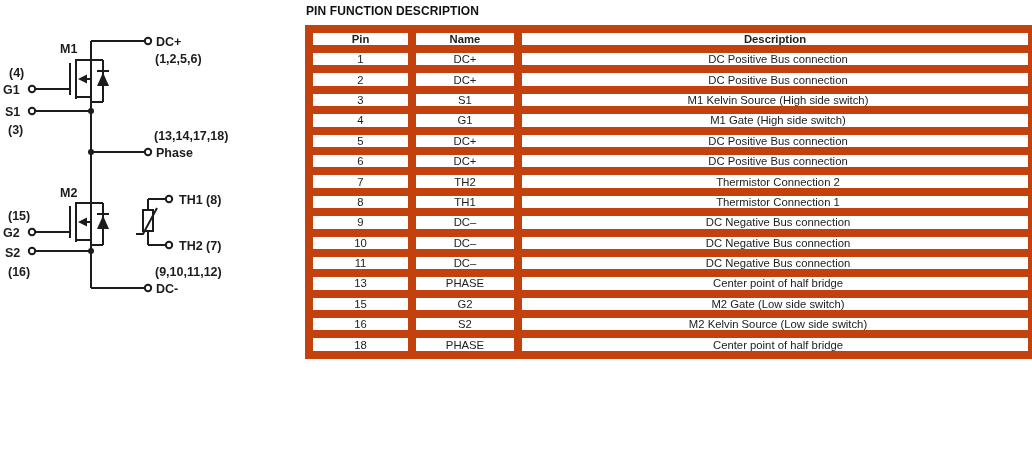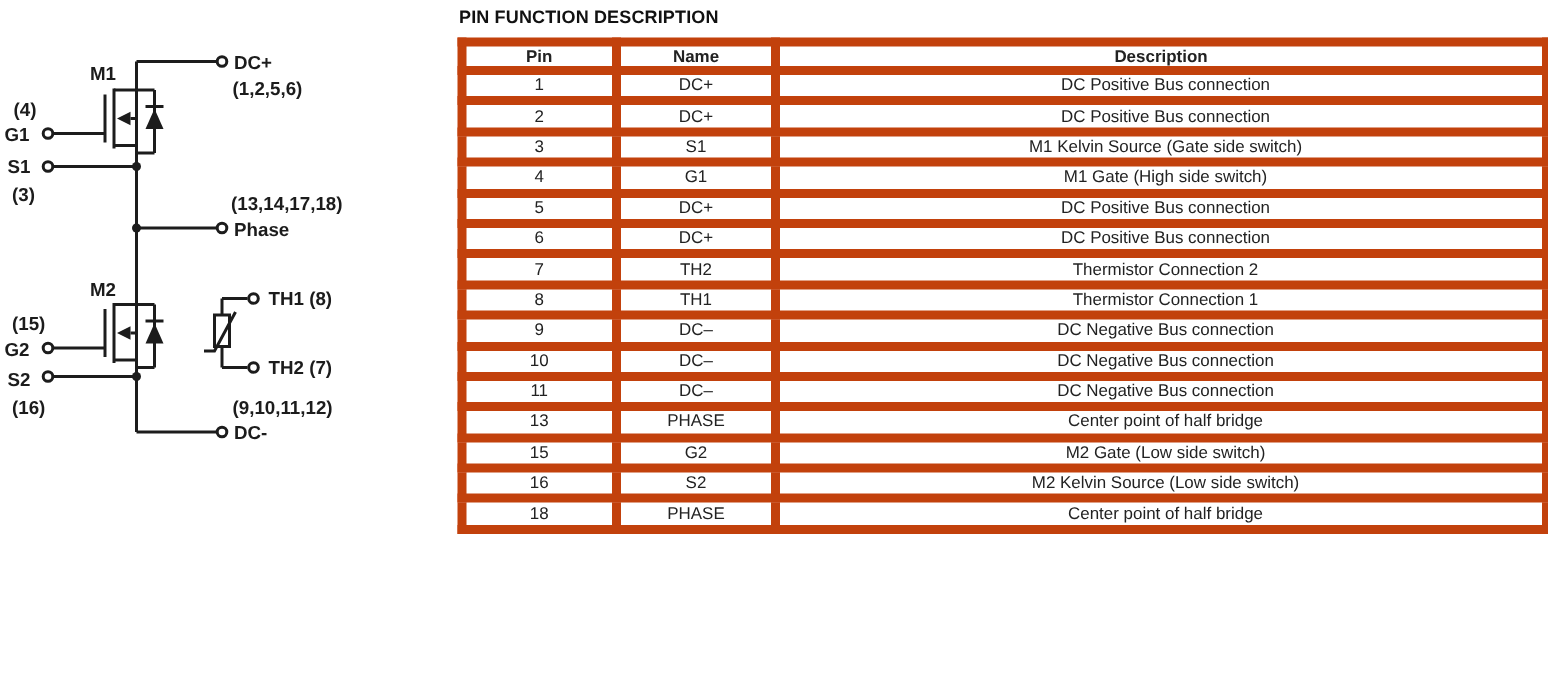--- a/index.html
+++ b/index.html
@@ -25,21 +25,21 @@
 
   .table-section { position:absolute; left:305px; top:4px; width:787px; }
   .table-title {
     font-size:12px; font-weight:bold; color:#111111;
     line-height:14px; margin:0 0 7px 1px; letter-spacing:0.1px;
   }
   table.pin-table {
     border-collapse:collapse; width:723px; table-layout:fixed;
   }
   .pin-table th, .pin-table td {
-    border:6px solid #c2410c;
+    border:8px solid #c2410c;
     font-size:11.3px;
     color:#222222;
     padding:0 2px;
     height:20.4px;
     vertical-align:middle;
     white-space:nowrap;
     overflow:hidden;
   }
   .pin-table th { font-weight:bold; text-align:center; height:19px; font-size:11.3px; }
   .pin-table td { font-weight:normal; text-align:center; }
@@ -156,21 +156,21 @@
           <td class="desc">DC Positive Bus connection</td>
         </tr>
         <tr>
           <td>2</td>
           <td>DC+</td>
           <td class="desc">DC Positive Bus connection</td>
         </tr>
         <tr>
           <td>3</td>
           <td>S1</td>
-          <td class="desc">M1 Kelvin Source (Gate side switch)</td>
+          <td class="desc">M1 Kelvin Source (High side switch)</td>
         </tr>
         <tr>
           <td>4</td>
           <td>G1</td>
           <td class="desc">M1 Gate (High side switch)</td>
         </tr>
         <tr>
           <td>5</td>
           <td>DC+</td>
           <td class="desc">DC Positive Bus connection</td>

